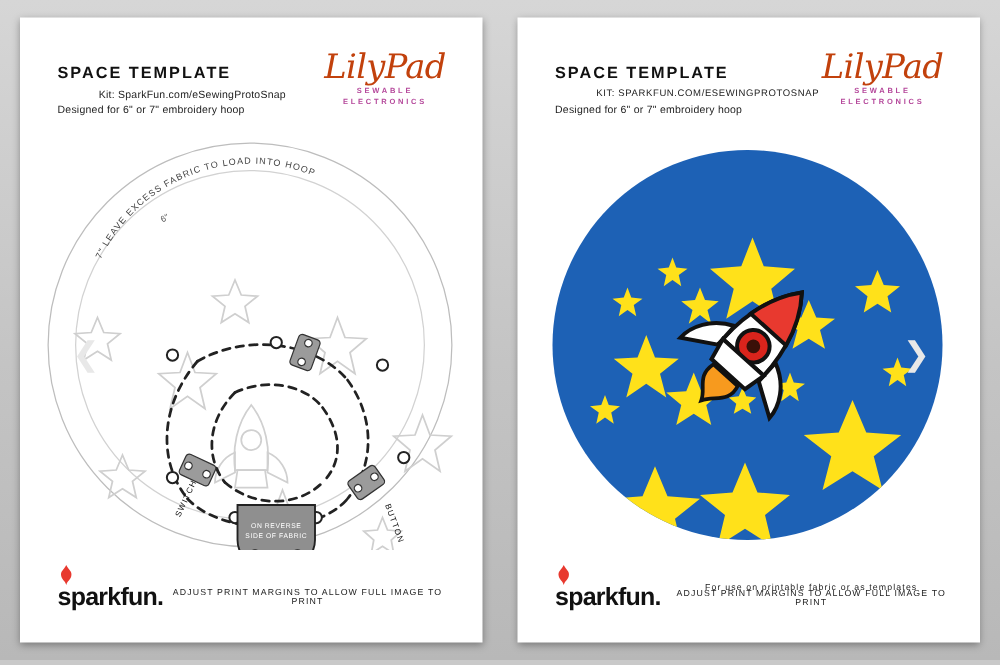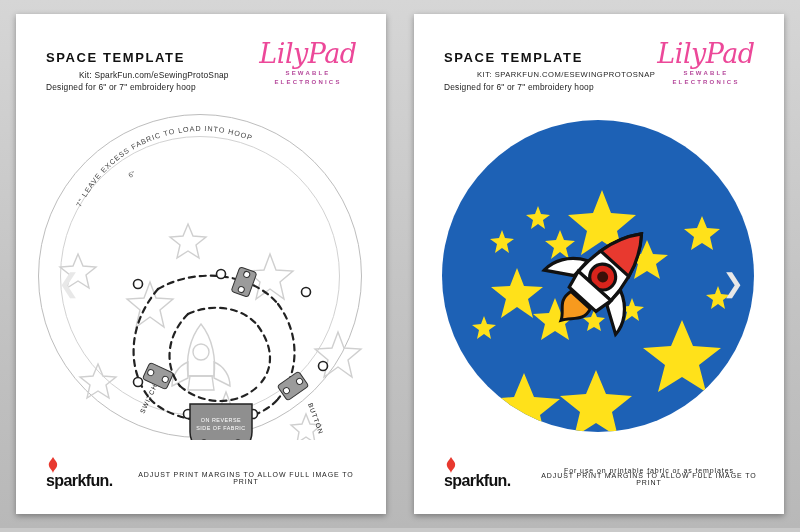--- a/index.html
+++ b/index.html
@@ -59,37 +59,37 @@
   .logo {
     position: absolute;
     right: 18px; top: 26px;
     width: 120px;
     text-align: center;
   }
   .logo .brand {
     font-family: "DejaVu Serif", serif;
     font-style: italic;
     font-size: 27px;
-    color: #ec4899;
+    color: #c2410c;
     line-height: 1;
     letter-spacing: -0.5px;
   }
   .logo .sub1, .logo .sub2 {
     color: #b5489b;
     font-size: 6px;
     letter-spacing: 2.2px;
     margin-top: 3px;
     font-weight: 700;
   }
 
   
   .sparkfun {
     position: absolute;
     left: 30px; bottom: 24px;
-    font-size: 16px;
+    font-size: 20px;
     font-weight: 700;
     color: #111;
     letter-spacing: -0.6px;
   }
   .sparkfun .flame {
     position: absolute;
     left: -1px; top: -15px;
     width: 16px; height: 16px;
   }
   .footnote {

